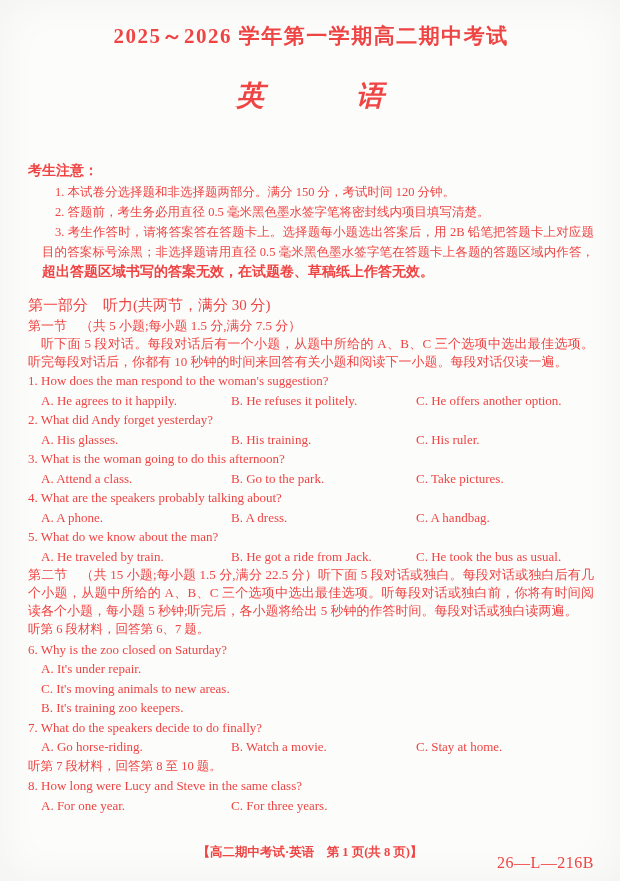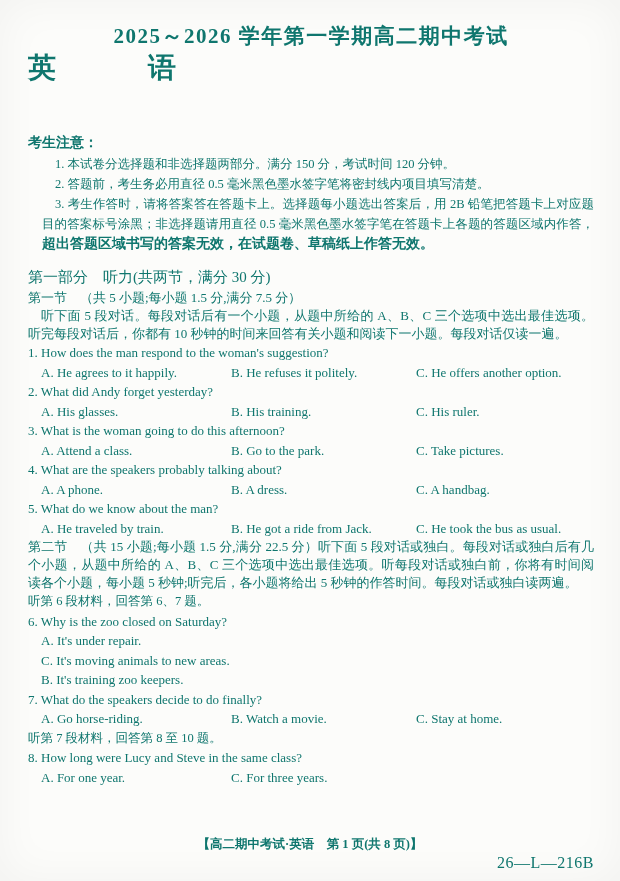--- a/index.html
+++ b/index.html
@@ -7,38 +7,41 @@
   body {
     width: 620px; height: 881px;
     background: #e9e9e7;
     font-family: "Liberation Serif", "DejaVu Serif", serif;
   }
   .page {
     position: relative;
     width: 620px; height: 881px;
     background: #fcfcfa;
     padding: 16px 26px 64px 28px;
-    color: #0f766e;
+    color: #ef4444;
     overflow: hidden;
     box-shadow: inset 0 0 45px rgba(0,0,0,0.045);
   }
   .exam-title {
     text-align: center;
     font-size: 21px;
     font-weight: bold;
     letter-spacing: 1.5px;
     margin-top: 6px;
     line-height: 28px;
   }
   .subject {
+    text-align: center;
     font-size: 28px;
     font-weight: bold;
+    margin-top: 28px;
     line-height: 36px;
     white-space: pre;
     letter-spacing: 2px;
+    font-style: italic;
   }
   .notice { margin-top: 46px; }
   .notice-heading {
     font-size: 14px;
     font-weight: bold;
     line-height: 22px;
   }
   .notice-item {
     font-size: 12.5px;
     line-height: 20px;
@@ -69,21 +72,21 @@
   .q { font-size: 13px; line-height: 19.5px; }
   .q .qt { text-align: left; }
   .opts { display: flex; padding-left: 13px; }
   .opts .o1 { width: 190px; }
   .opts .o2 { width: 185px; }
   .opts .o3 { flex: 1; }
   .opt-stacked { padding-left: 13px; }
   .material { font-size: 12.5px; line-height: 19.5px; }
   .footer-center {
     position: absolute;
-    left: 0; right: 0; bottom: 28px;
+    left: 0; right: 0; bottom: 20px;
     text-align: center;
     font-weight: bold;
     font-size: 12.5px;
   }
   .footer-code {
     position: absolute;
     right: 26px; bottom: 9px;
     font-size: 16px;
     letter-spacing: 0.5px;
   }

